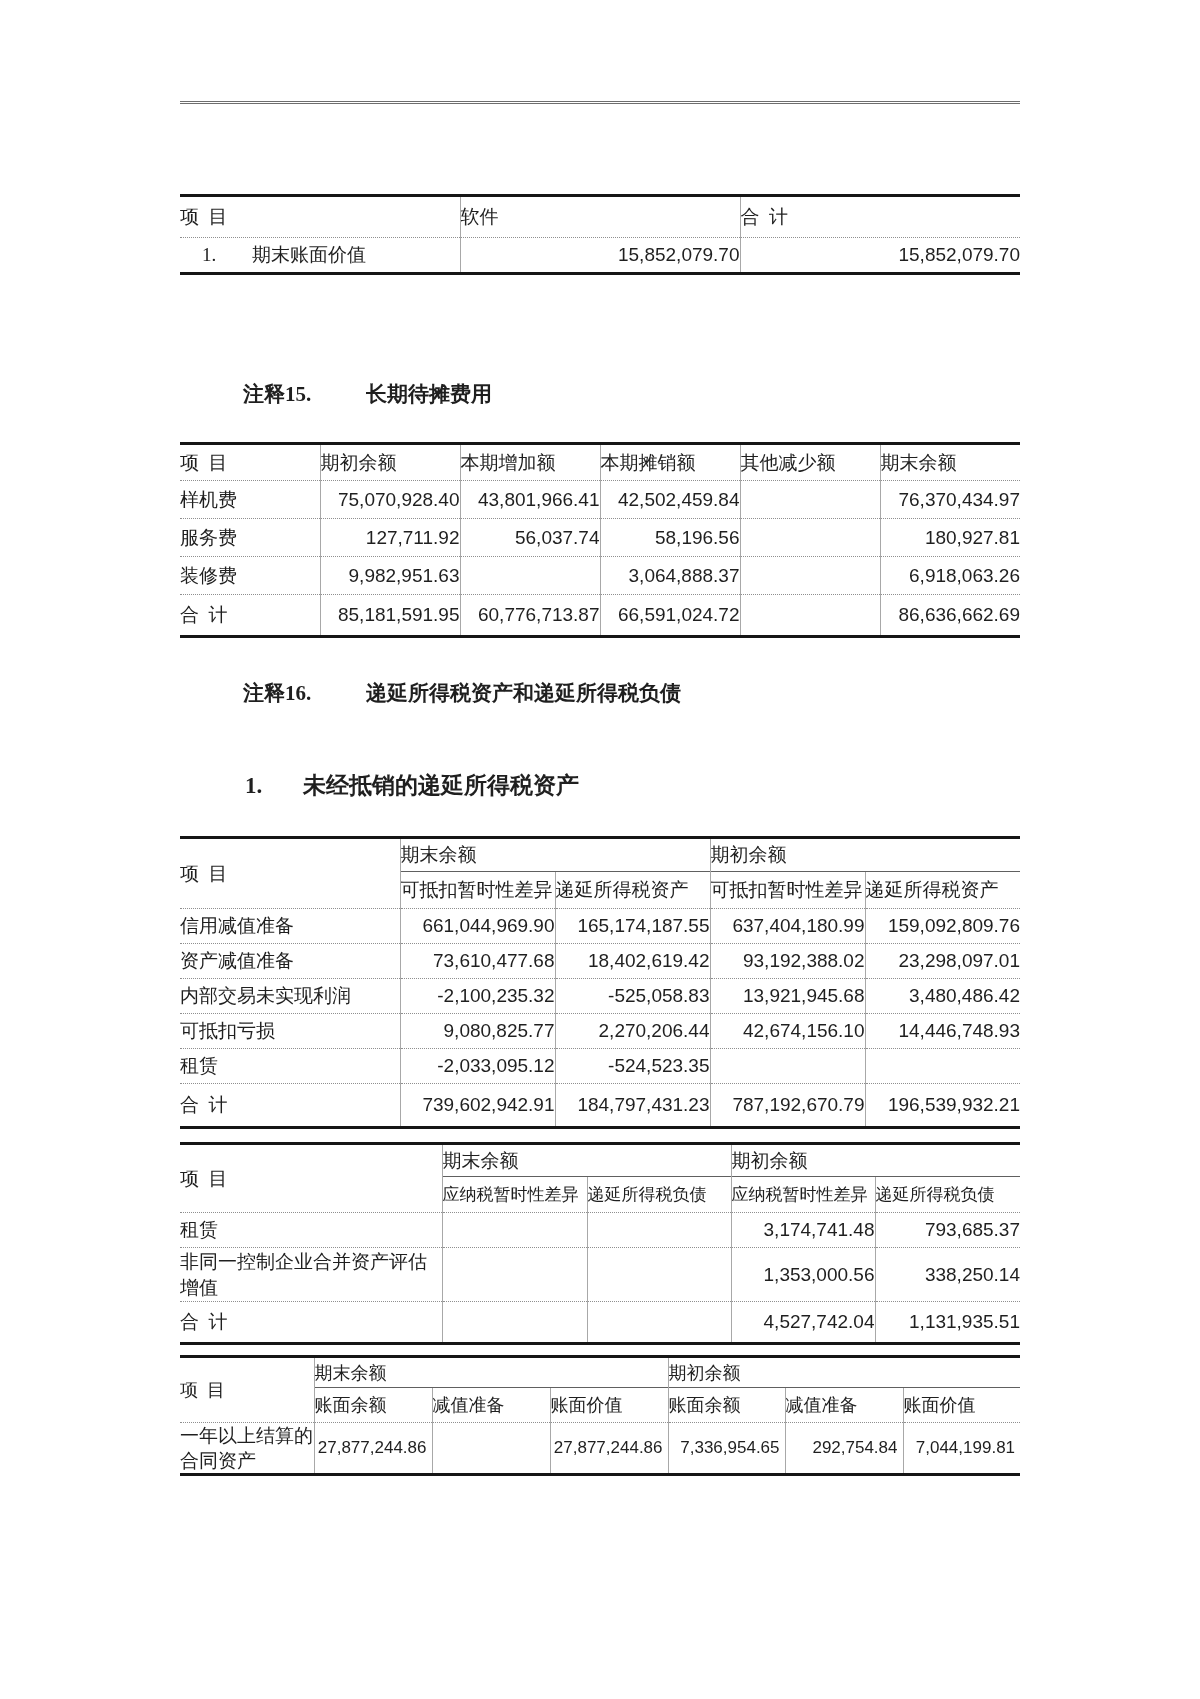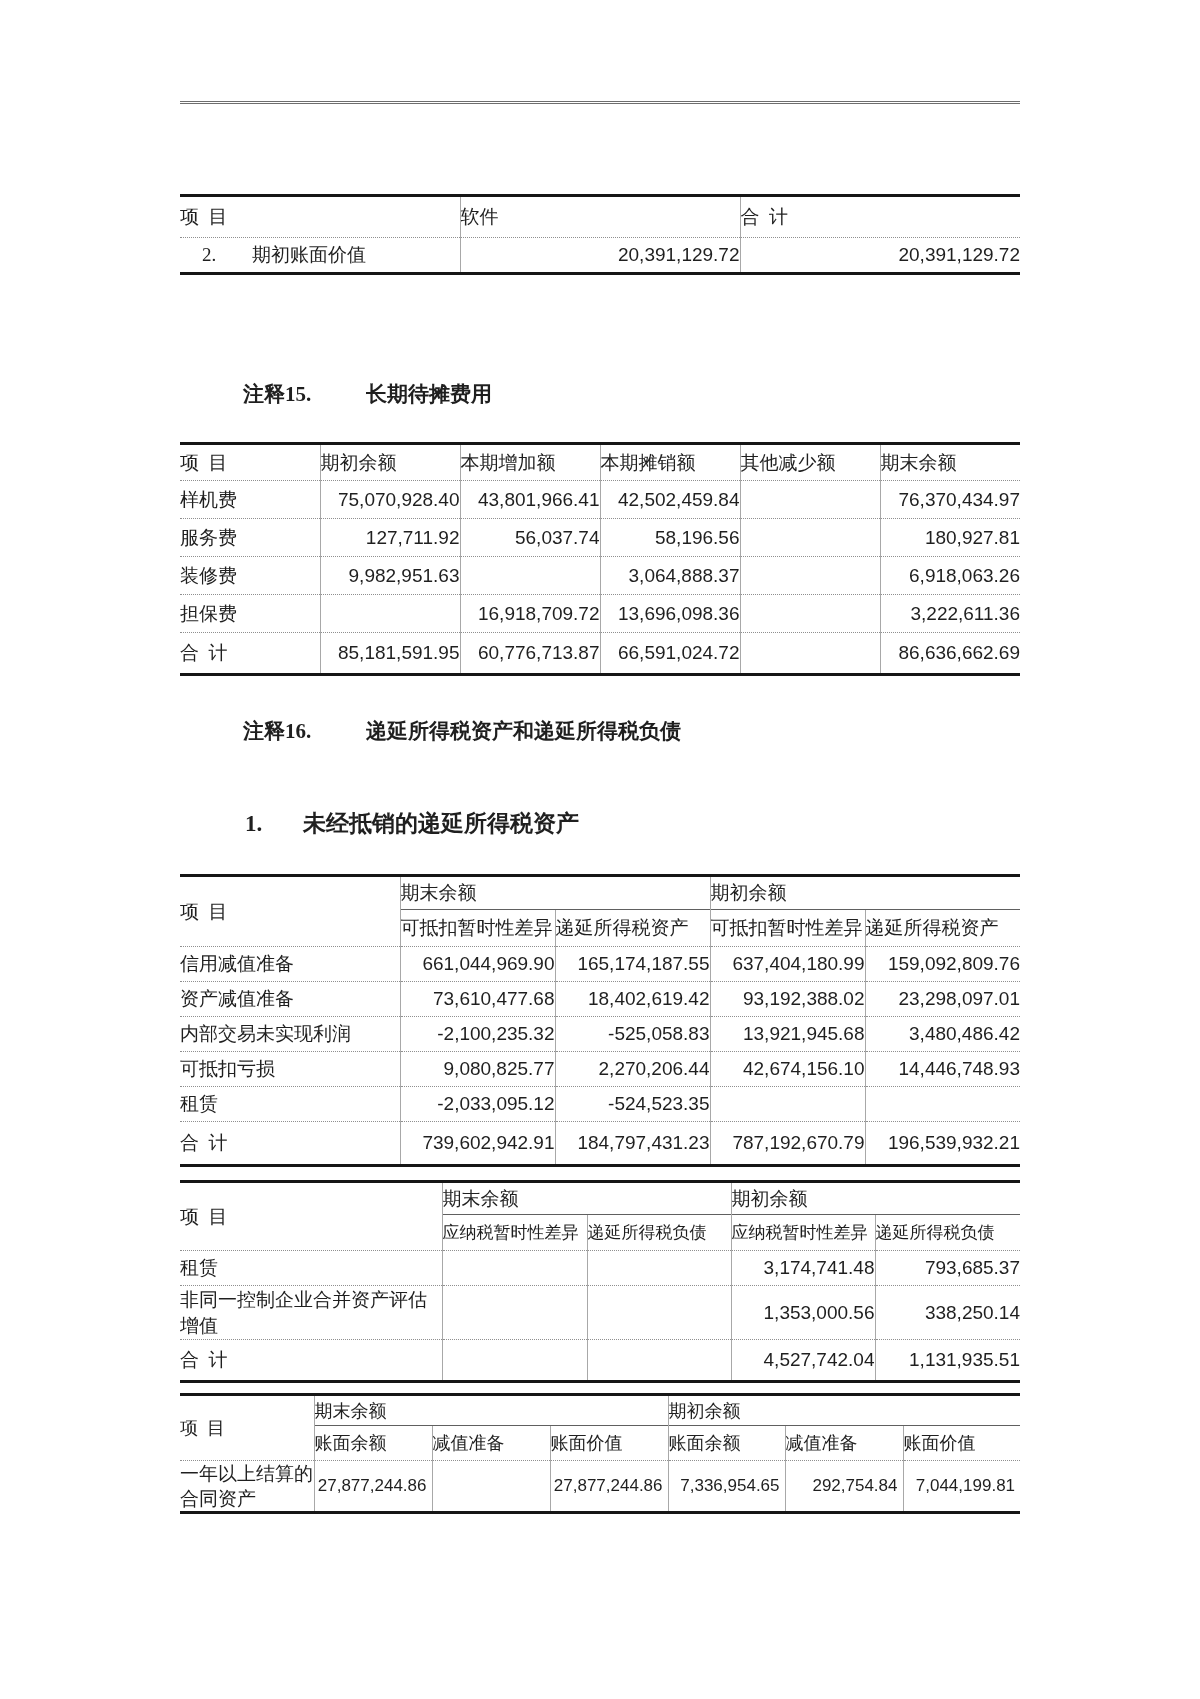--- a/index.html
+++ b/index.html
@@ -61,24 +61,24 @@
         <col style="width:280px">
       </colgroup>
     <tbody>
         <tr style="height:42px">
       <td class="hc">项  目</td>
       <td class="hc v">软件</td>
       <td class="hc v">合  计</td>
     </tr>
     <tr class="sep" style="height:36px">
       <td class="lbl" style="padding-left:22px">
-        <span class="rowno">2.</span><span>期初账面价值</span>
+        <span class="rowno">1.</span><span>期末账面价值</span>
       </td>
-      <td class="num v">20,391,129.72</td>
-      <td class="num v">20,391,129.72</td>
+      <td class="num v">15,852,079.70</td>
+      <td class="num v">15,852,079.70</td>
     </tr>
   </tbody>
     </table>
 
   <div class="note-title mt15t">
     <span class="note-id">注释15.</span><span>长期待摊费用</span>
   </div>
 
   <table class="fin mt15">
     <colgroup>
@@ -115,28 +115,20 @@
       <td class="num v">180,927.81</td>
     </tr>
     <tr class="sep" style="height:38px">
       <td class="lbl">装修费</td>
       <td class="num v">9,982,951.63</td>
       <td class="num v"></td>
       <td class="num v">3,064,888.37</td>
       <td class="num v"></td>
       <td class="num v">6,918,063.26</td>
     </tr>
-    <tr class="sep" style="height:38px">
-      <td class="lbl">担保费</td>
-      <td class="num v"></td>
-      <td class="num v">16,918,709.72</td>
-      <td class="num v">13,696,098.36</td>
-      <td class="num v"></td>
-      <td class="num v">3,222,611.36</td>
-    </tr>
     <tr class="sep" style="height:42px">
       <td class="hc">合  计</td>
       <td class="num v">85,181,591.95</td>
       <td class="num v">60,776,713.87</td>
       <td class="num v">66,591,024.72</td>
       <td class="num v"></td>
       <td class="num v">86,636,662.69</td>
     </tr>
   </tbody>
     </table>

